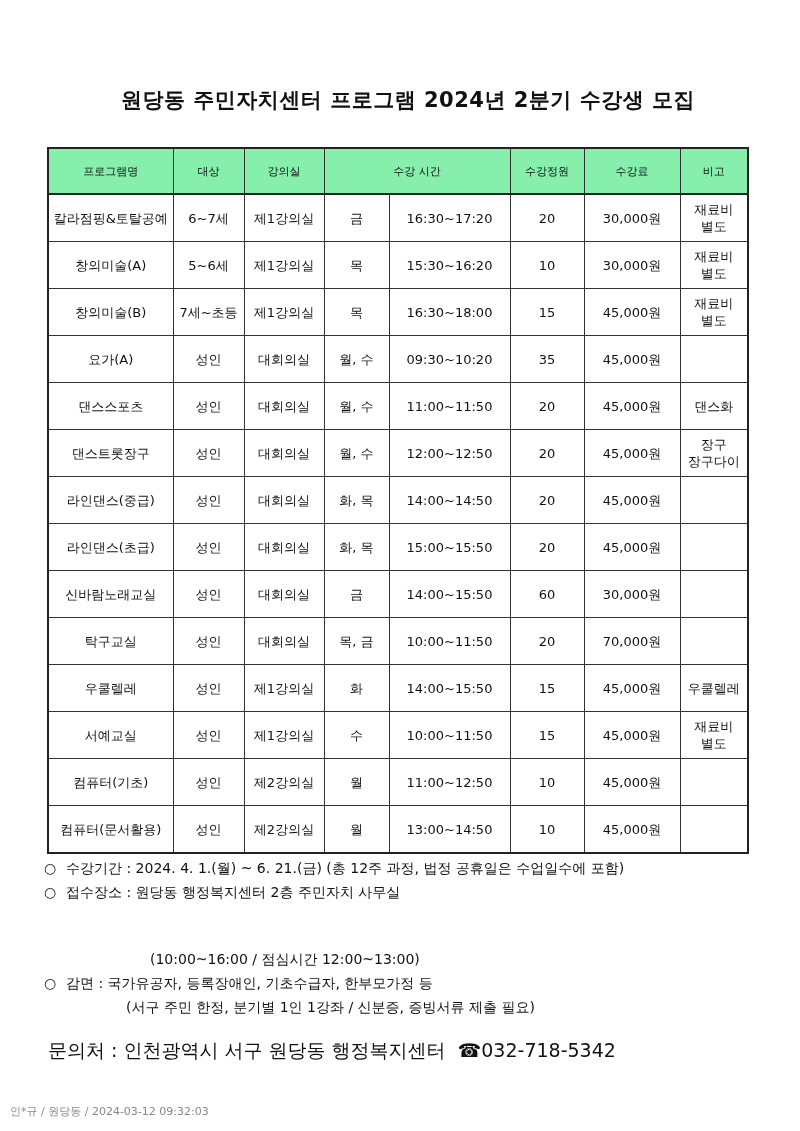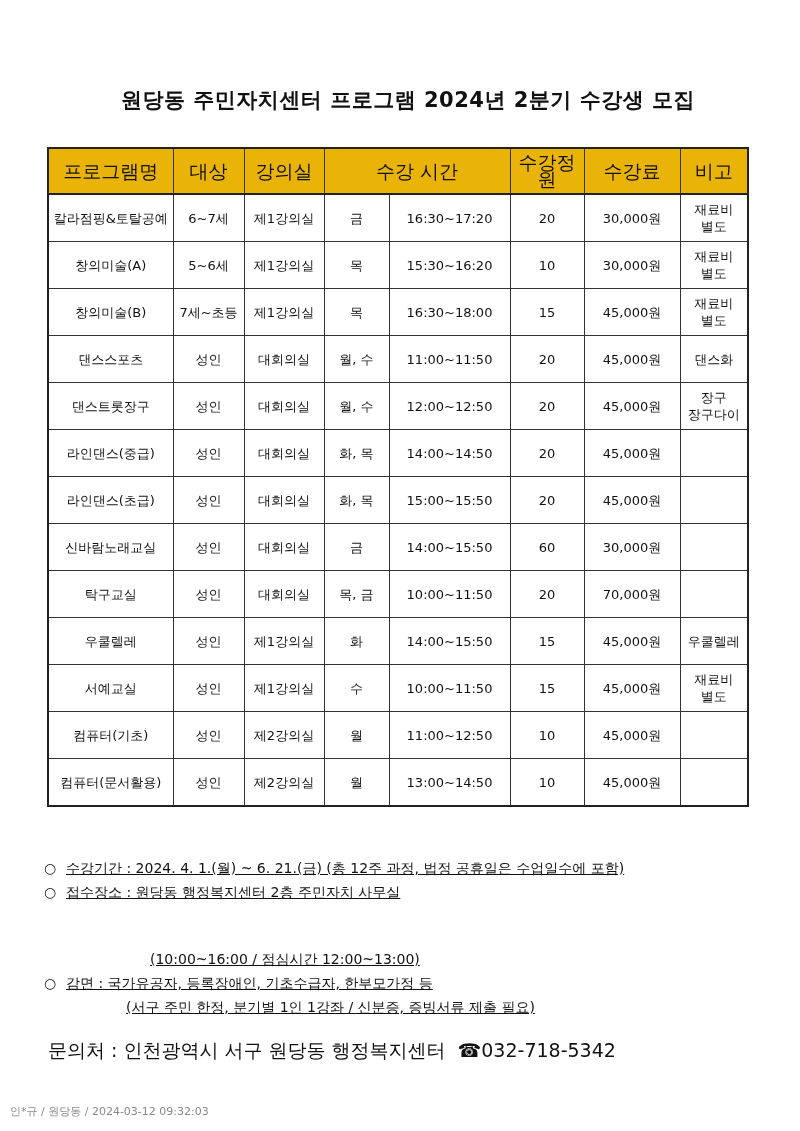--- a/index.html
+++ b/index.html
@@ -14,28 +14,28 @@
   table.sched {
     position: absolute; left: 47px; top: 147px; width: 700px;
     border-collapse: collapse; table-layout: fixed;
     border: 2px solid #222;
   }
   table.sched th, table.sched td {
     border: 1px solid #333; text-align: center; vertical-align: middle;
     font-size: 13px; padding: 0; line-height: 17px;
   }
   table.sched thead th {
-    background: #eab308; height: 44px; font-weight: normal; font-size: 19px;
+    background: #86efac; height: 44px; font-weight: normal; font-size: 11px;
     border-bottom: 2px solid #222;
   }
   table.sched tbody td { height: 46px; }
   .note-cell { font-size: 13px; line-height: 19px; border-radius: 13px; }
   .notes {
     position: absolute; left: 44px; top: 856px; width: 720px;
-    font-size: 14px; line-height: 24px; text-decoration: underline;
+    font-size: 14px; line-height: 24px;
   }
   .note-line { white-space: nowrap; }
   .bullet { display: inline-block; width: 22px; }
   .indent1 { padding-left: 106px; margin-top: 43px; }
   .indent2 { padding-left: 82px; }
   .contact {
     position: absolute; left: 48px; top: 1038px; font-size: 19px; white-space: nowrap;
   }
   .contact .phone { margin-left: 12px; }
   .stamp {
@@ -103,20 +103,32 @@
         <td>목</td>
         <td>16:30~18:00</td>
         <td>15</td>
         <td>45,000원</td>
         <td class="note-cell">
           <div>재료비</div>
           <div>별도</div>
         </td>
       </tr>
       <tr>
+        <td>요가(A)</td>
+        <td>성인</td>
+        <td>대회의실</td>
+        <td>월, 수</td>
+        <td>09:30~10:20</td>
+        <td>35</td>
+        <td>45,000원</td>
+        <td class="note-cell">
+          <div></div>
+        </td>
+      </tr>
+      <tr>
         <td>댄스스포츠</td>
         <td>성인</td>
         <td>대회의실</td>
         <td>월, 수</td>
         <td>11:00~11:50</td>
         <td>20</td>
         <td>45,000원</td>
         <td class="note-cell">
           <div>댄스화</div>
         </td>

